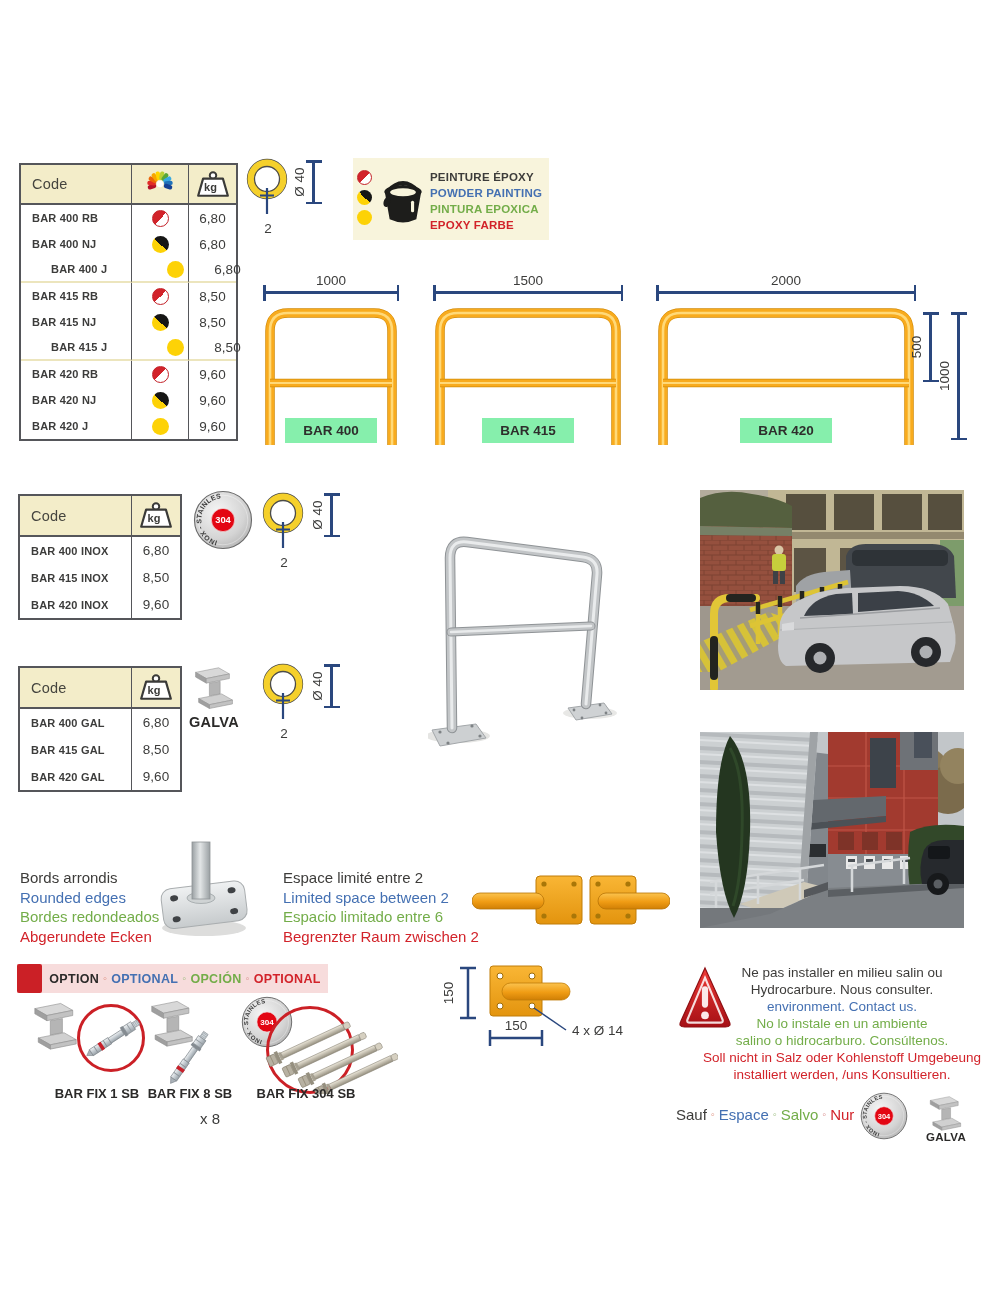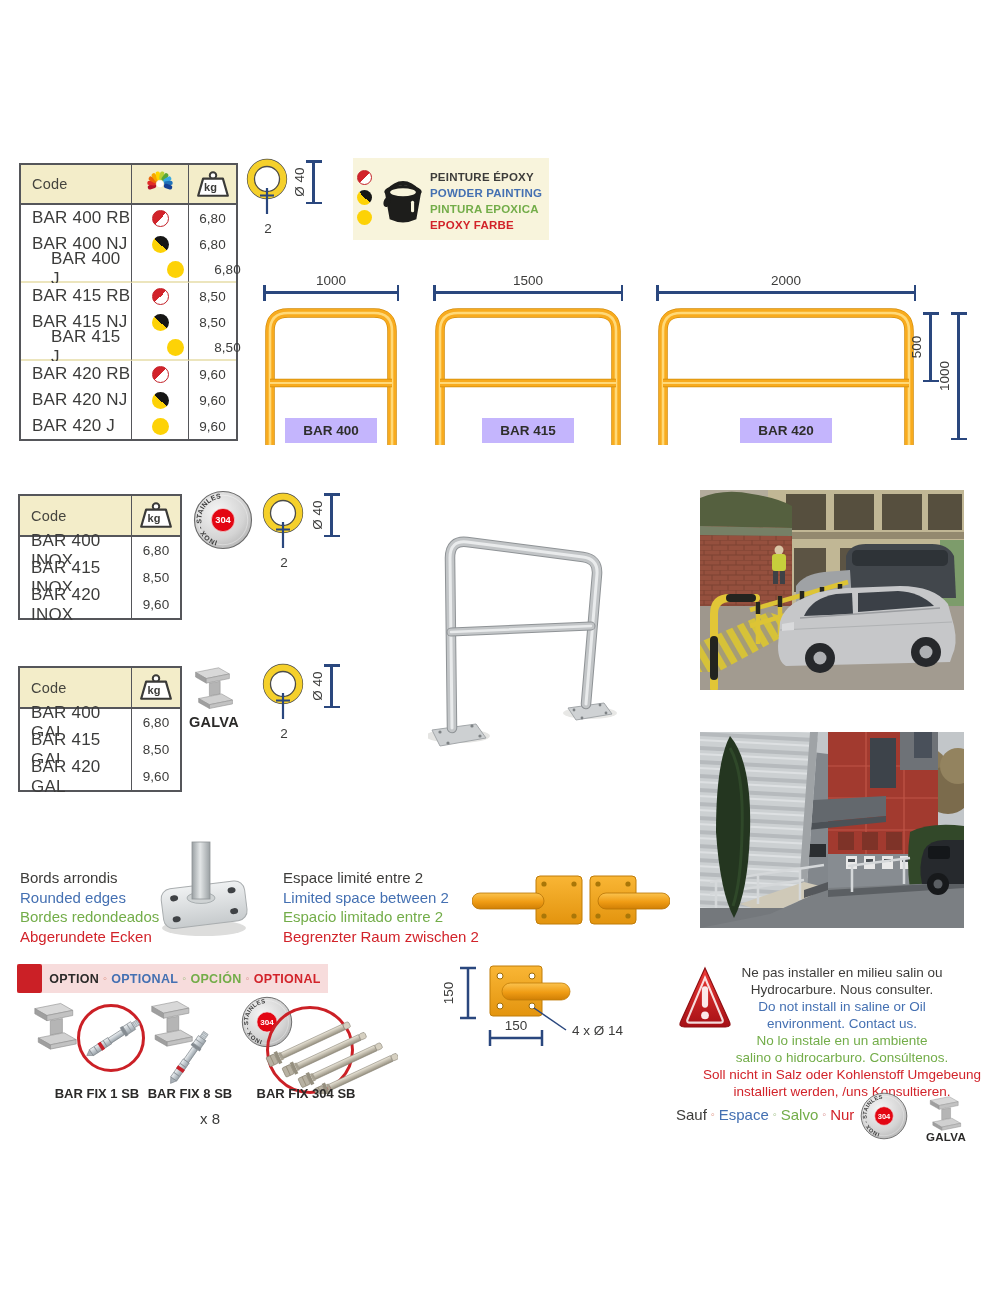--- a/index.html
+++ b/index.html
@@ -6,21 +6,21 @@
   .page{position:relative;width:1000px;height:1300px;background:#ffffff;overflow:hidden;
         font-family:"Liberation Sans",sans-serif;color:#3c3c3b;}
   .abs{position:absolute;}
 
   
   .cat-table{position:absolute;border:2px solid #55565a;background:#fff;}
   .tr{display:flex;align-items:stretch;}
   .td{box-sizing:border-box;border-right:1.5px solid #55565a;display:flex;align-items:center;background:#fff;}
   .td:last-child{border-right:none;}
   .tr.th .td{background:#f3edc9;border-bottom:2px solid #55565a;}
-  .td.code{padding-left:11px;font-weight:normal;font-size:17px;letter-spacing:.2px;}
+  .td.code{padding-left:11px;font-weight:bold;font-size:11px;letter-spacing:.2px;}
   .tr.th .td.code{font-weight:normal;font-size:14.5px;color:#45453f;}
   .td.dotc{justify-content:center;}
   .td.kgv{justify-content:center;font-size:13.5px;}
   .t1 .code{width:111px}.t1 .dotc{width:57px}.t1 .kgv{width:47px}
   .t1 .tr{height:26px}.t1 .tr.th{height:40px}
   .t2 .code{width:112px}.t2 .kgv{width:48px}
   .t2 .tr{height:27px}.t2 .tr.th{height:41px}
   .tr.groupend .td{border-bottom:2px solid #ece5bd;padding-left:30px;}
 
   .dot{width:17px;height:17px;border-radius:50%;display:inline-block;box-sizing:border-box;}
@@ -42,21 +42,21 @@
           font-size:13.5px;color:#3c3c3b;white-space:nowrap;}
   .vdim{position:absolute;width:2.5px;background:#2a477e;}
   .vdim::before,.vdim::after{content:"";position:absolute;left:-6.5px;width:16px;height:2.5px;background:#2a477e;}
   .vdim::before{top:0}.vdim::after{bottom:0}
   .vlabel{position:absolute;right:8px;top:50%;transform:translateY(-50%) rotate(180deg);
           writing-mode:vertical-rl;font-size:13.5px;color:#3c3c3b;white-space:nowrap;}
 
   .tube{position:absolute;width:44px;text-align:center;}
   .tube .t2v{display:block;margin-top:-3px;font-size:13.5px;color:#3c3c3b;}
 
-  .model-tag{position:absolute;width:92px;height:25px;background:#c4b5fd;
+  .model-tag{position:absolute;width:92px;height:25px;background:#86efac;
              display:flex;align-items:center;justify-content:center;
              font-weight:bold;font-size:13.5px;color:#2e2e2c;}
 
   
   .paintbox{position:absolute;left:353px;top:158px;width:196px;height:82px;background:#f8f4dc;}
   .paintbox .dots{position:absolute;left:4px;top:12px;display:flex;flex-direction:column;gap:5px;}
   .paintbox .ptxt{position:absolute;left:77px;top:11px;font-weight:bold;font-size:11.5px;line-height:16px;letter-spacing:.2px;white-space:nowrap;}
 
   .lang-fr{color:#3d3c3a}.lang-en{color:#4470b2}.lang-es{color:#73ad49}.lang-de{color:#d2232a}
 
@@ -645,21 +645,21 @@
     <ellipse cx="13" cy="31" rx="4" ry="3" fill="#3f4245"></ellipse>
     <ellipse cx="71" cy="30" rx="4" ry="3" fill="#3f4245"></ellipse>
   </g>
   <ellipse cx="49" cy="60" rx="14" ry="5.5" fill="#cfd3d4" stroke="#aab0b2"></ellipse>
   <rect x="40" y="4" width="18" height="57" fill="url(#grayTubeV)" stroke="#8e9396" stroke-width="0.8"></rect>
 </svg>
 
 <div class="mlblock" style="left:283px;top:868px;">
   <div class="lang-fr">Espace limité entre 2</div>
   <div class="lang-en">Limited space between 2</div>
-  <div class="lang-es">Espacio limitado entre 2</div>
+  <div class="lang-es">Espacio limitado entre 6</div>
   <div class="lang-de">Begrenzter Raum zwischen 2</div>
 </div>
 
 <svg class="abs" style="left:472px;top:874px;" width="198" height="54" viewBox="0 0 198 54">
   <rect x="64" y="2" width="46" height="48" rx="4" fill="url(#yPlate)" stroke="#c07c08"></rect>
   <rect x="118" y="2" width="46" height="48" rx="4" fill="url(#yPlate)" stroke="#c07c08"></rect>
   <g fill="#a97708">
     <circle cx="72" cy="10" r="2.6"></circle>
         <circle cx="102" cy="10" r="2.6"></circle>
         <circle cx="72" cy="42" r="2.6"></circle>
@@ -754,21 +754,20 @@
 
 <svg class="abs" style="left:676px;top:962px;" width="58" height="70" viewBox="0 0 60 70">
   <path d="M30 5 L55 60 Q58 66 51 66 L9 66 Q2 66 5 60 Z" fill="url(#redG)" stroke="#8e0e12" stroke-width="1.2"></path>
   <path d="M30 15 L48 58 Q49.5 61.5 45.5 61.5 L14.5 61.5 Q10.5 61.5 12 58 Z" fill="none" stroke="#ffffff" stroke-width="2.2" opacity="0.85"></path>
   <rect x="26.8" y="24" width="6.4" height="22" rx="3.2" fill="#fbe9e9"></rect>
   <circle cx="30" cy="54" r="4" fill="#fbe9e9"></circle>
 </svg>
 <div class="warnblock">
   <div class="warn-line lang-fr">Ne pas installer en milieu salin ou</div>
   <div class="warn-line lang-fr">Hydrocarbure. Nous consulter.</div>
-  <div class="warn-line lang-en">Do not install in saline or Oil</div>
   <div class="warn-line lang-en">environment. Contact us.</div>
   <div class="warn-line lang-es">No lo instale en un ambiente</div>
   <div class="warn-line lang-es">salino o hidrocarburo. Consúltenos.</div>
   <div class="warn-line lang-de">Soll nicht in Salz oder Kohlenstoff Umgebeung</div>
   <div class="warn-line lang-de">installiert werden, /uns Konsultieren.</div>
 </div>
 
 <div class="exceptline">
   <span class="lang-fr">Sauf</span>
       <span class="sep s1">◦</span>

